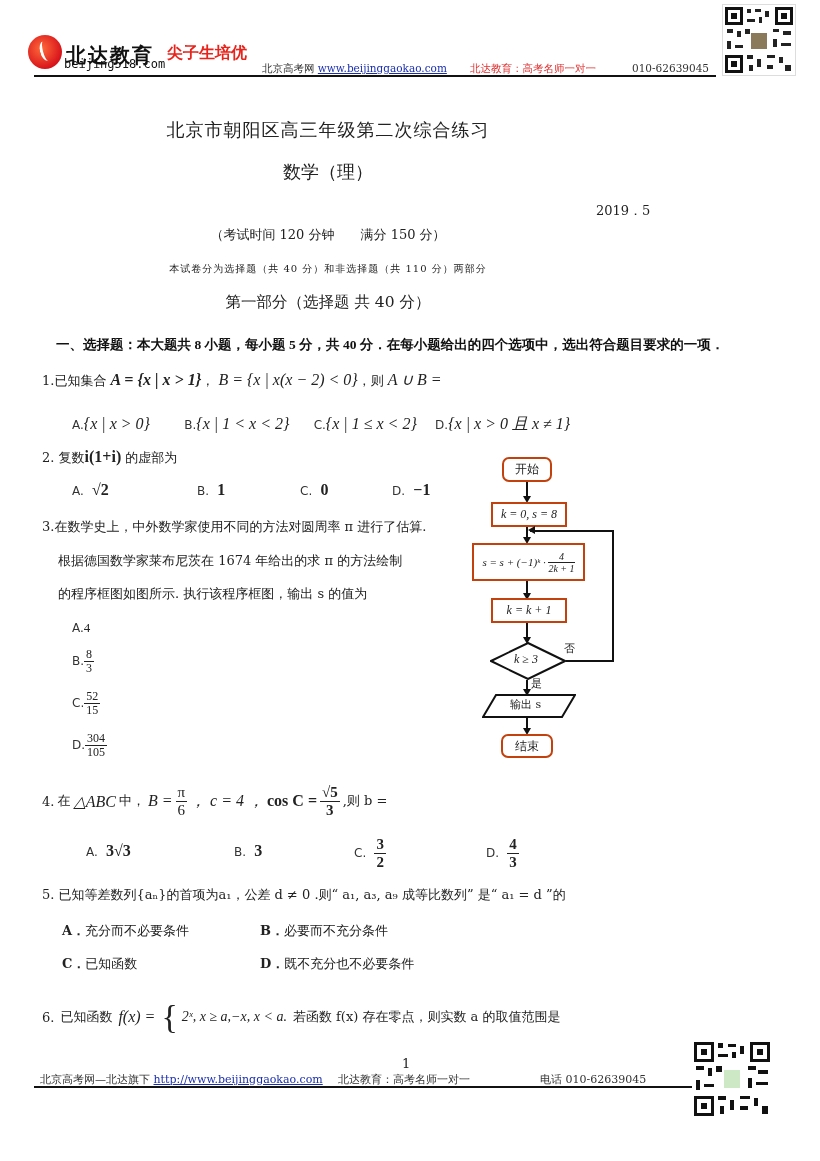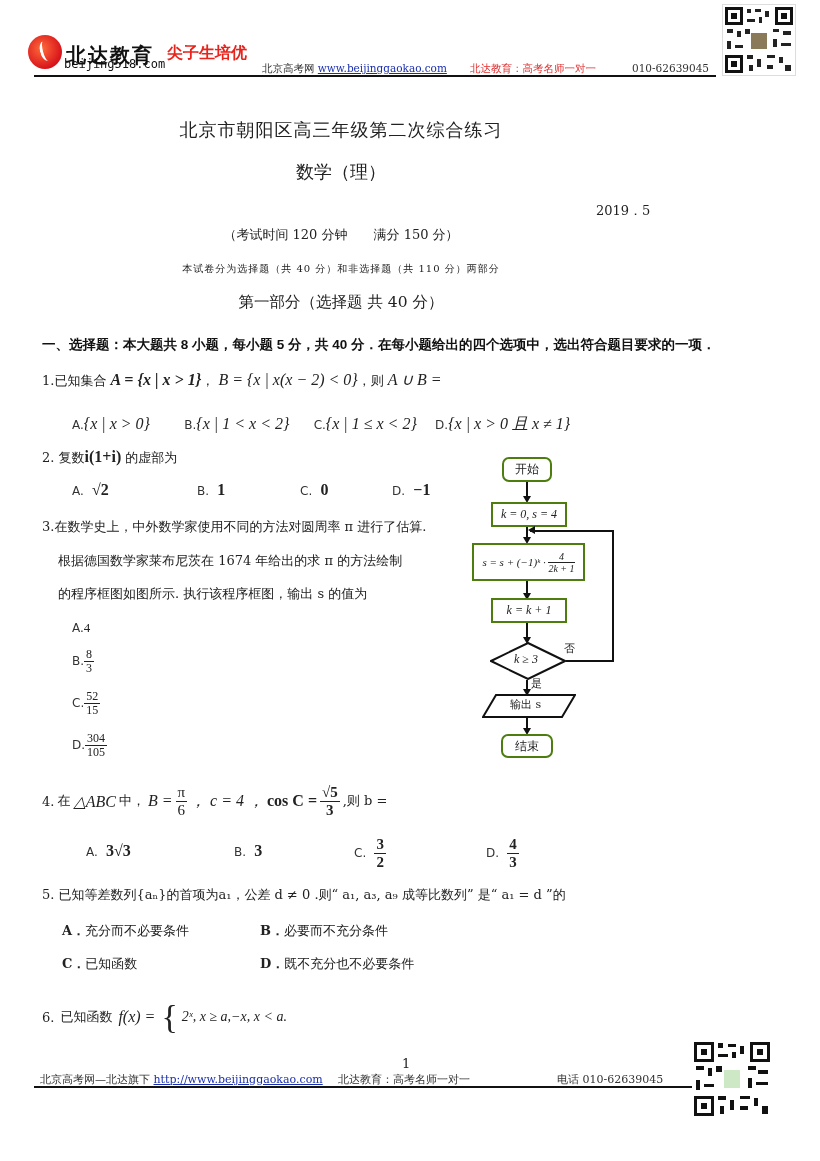--- a/index.html
+++ b/index.html
@@ -22,39 +22,39 @@
                  font-family: "DejaVu Sans", sans-serif; }
   .hdr-line { left: 34px; top: 75px; width: 682px; height: 2px; background: #111; }
   .hdr-text { top: 62px; font-size: 10.5px; color: #333; white-space: nowrap; }
   .hdr-link { color: #1a2fb0; text-decoration: underline; }
   .red { color: #e03030; }
   .qr { background: #fff; border: 1px solid #ddd; overflow: hidden; }
   .qr-top { left: 722px; top: 4px; width: 72px; height: 70px; }
   .qr-bot { left: 692px; top: 1040px; width: 80px; height: 78px; border: none; }
 
   
-  .title { left: 17px; width: 648px; text-align: center; }
+  .title { left: 4px; width: 648px; text-align: center; }
   .t1 { top: 118px; font-size: 18px; letter-spacing: 1px; }
   .t2 { top: 160px; font-size: 18px; }
   .date { left: 596px; top: 202px; font-size: 13px; }
   .t3 { top: 226px; font-size: 13px; }
   .t4 { top: 262px; font-size: 10px; letter-spacing: 1px; }
   .t5 { top: 292px; font-size: 15.5px; }
 
-  .section { left: 42px; top: 336px; font-size: 13.5px; font-weight: bold; font-family: Liberation Sans, sans-serif; color: #111; }
+  .section { left: 56px; top: 336px; font-size: 13.5px; font-weight: bold; font-family: Liberation Serif, serif; color: #111; }
   .q { font-size: 13px; white-space: nowrap; }
   .m { font-family: "Liberation Serif", serif; font-size: 16px; }
   .opt-label { font-size: 12px; font-family: "DejaVu Sans", sans-serif; color: #333; }
 
   .frac { display: inline-block; vertical-align: middle; text-align: center; font-family: "Liberation Serif", serif; }
   .frac .num { display: block; border-bottom: 1px solid #222; padding: 0 2px; line-height: 1.1; }
   .frac .den { display: block; line-height: 1.1; }
 
   
-  .fc-box { position: absolute; border: 2px solid #4d7c0f; background: #fff; display: flex; align-items: center; justify-content: center;
+  .fc-box { position: absolute; border: 2px solid #c2410c; background: #fff; display: flex; align-items: center; justify-content: center;
             font-size: 12px; box-sizing: border-box; font-family: "Liberation Serif", serif; }
   .fc-round { border-radius: 7px; }
   .fc-line { position: absolute; background: #111; }
   .arrow-down { position: absolute; width: 0; height: 0; border-left: 4px solid transparent; border-right: 4px solid transparent; border-top: 7px solid #111; }
 
   .footer-line { left: 34px; top: 1086px; width: 736px; height: 2px; background: #111; }
   .footer-text { top: 1072px; font-size: 11px; color: #333; white-space: nowrap; }
   .pagenum { left: 402px; top: 1056px; font-size: 13px; }
 </style>
 </head>
@@ -164,21 +164,21 @@
   <span class="opt-label">C.</span><span class="frac" style="font-size:12px"><span class="num">52</span><span class="den">15</span></span>
 </div>
 <div class="abs q" style="left:72px; top:732px;">
   <span class="opt-label">D.</span><span class="frac" style="font-size:12px"><span class="num">304</span><span class="den">105</span></span>
 </div>
 
 <div class="abs" style="left:0; top:0; width:820px; height:1161px; pointer-events:none;">
   <div class="fc-box fc-round" style="left:502px; top:457px; width:50px; height:25px;">开始</div>
   <div class="fc-line" style="left:526px; top:482px; width:2px; height:16px;"></div>
   <div class="arrow-down" style="left:523px; top:496px;"></div>
-  <div class="fc-box ital" style="left:491px; top:502px; width:76px; height:25px;">k = 0,  s = 4</div>
+  <div class="fc-box ital" style="left:491px; top:502px; width:76px; height:25px;">k = 0,  s = 8</div>
   <div class="fc-line" style="left:526px; top:527px; width:2px; height:14px;"></div>
   <div class="arrow-down" style="left:523px; top:537px;"></div>
   <div class="fc-box" style="left:472px; top:543px; width:113px; height:38px; font-size:11px;">
     <span class="ital">s = s + (−1)ᵏ ·</span>&nbsp;<span class="frac ital" style="font-size:10px">
         <span class="num">4</span>
         <span class="den">2k + 1</span>
       </span>
   </div>
   <div class="fc-line" style="left:526px; top:581px; width:2px; height:16px;"></div>
   <div class="arrow-down" style="left:523px; top:593px;"></div>
@@ -242,29 +242,30 @@
 
 <div class="abs q" style="left:42px; top:1000px; display:flex; align-items:center; gap:6px;">
   <span>6.</span>
   <span>已知函数</span>
   <span class="m ital">f(x) =</span>
   <span class="m" style="font-size:34px; line-height:1; font-weight:normal; margin-right:-2px;">{</span>
   <span style="display:inline-flex; line-height:1.25;">
     <span class="m ital" style="font-size:14px">2ˣ, x ≥ a,</span>
     <span class="m ital" style="font-size:14px">−x, x &lt; a.</span>
   </span>
+  <span>若函数 f(x) 存在零点，则实数 a 的取值范围是</span>
 </div>
 
 <div class="abs pagenum">1</div>
 <div class="abs footer-text" style="left:40px;">
   <span>北京高考网—北达旗下</span>
   <span class="hdr-link">http://www.beijinggaokao.com</span>
 </div>
 <div class="abs footer-text red" style="left:338px;">北达教育：高考名师一对一</div>
-<div class="abs footer-text" style="left:557px;">电话  010-62639045</div>
+<div class="abs footer-text" style="left:540px;">电话  010-62639045</div>
 <div class="abs footer-line"></div>
 
 <div class="abs qr qr-bot">
   <svg width="80" height="78" viewBox="0 0 80 78">
     <rect x="2" y="2" width="20" height="20" fill="#111"></rect>
       <rect x="5" y="5" width="14" height="14" fill="#fff"></rect>
       <rect x="9" y="9" width="6" height="6" fill="#111"></rect>
     <rect x="58" y="2" width="20" height="20" fill="#111"></rect>
       <rect x="61" y="5" width="14" height="14" fill="#fff"></rect>
       <rect x="65" y="9" width="6" height="6" fill="#111"></rect>

